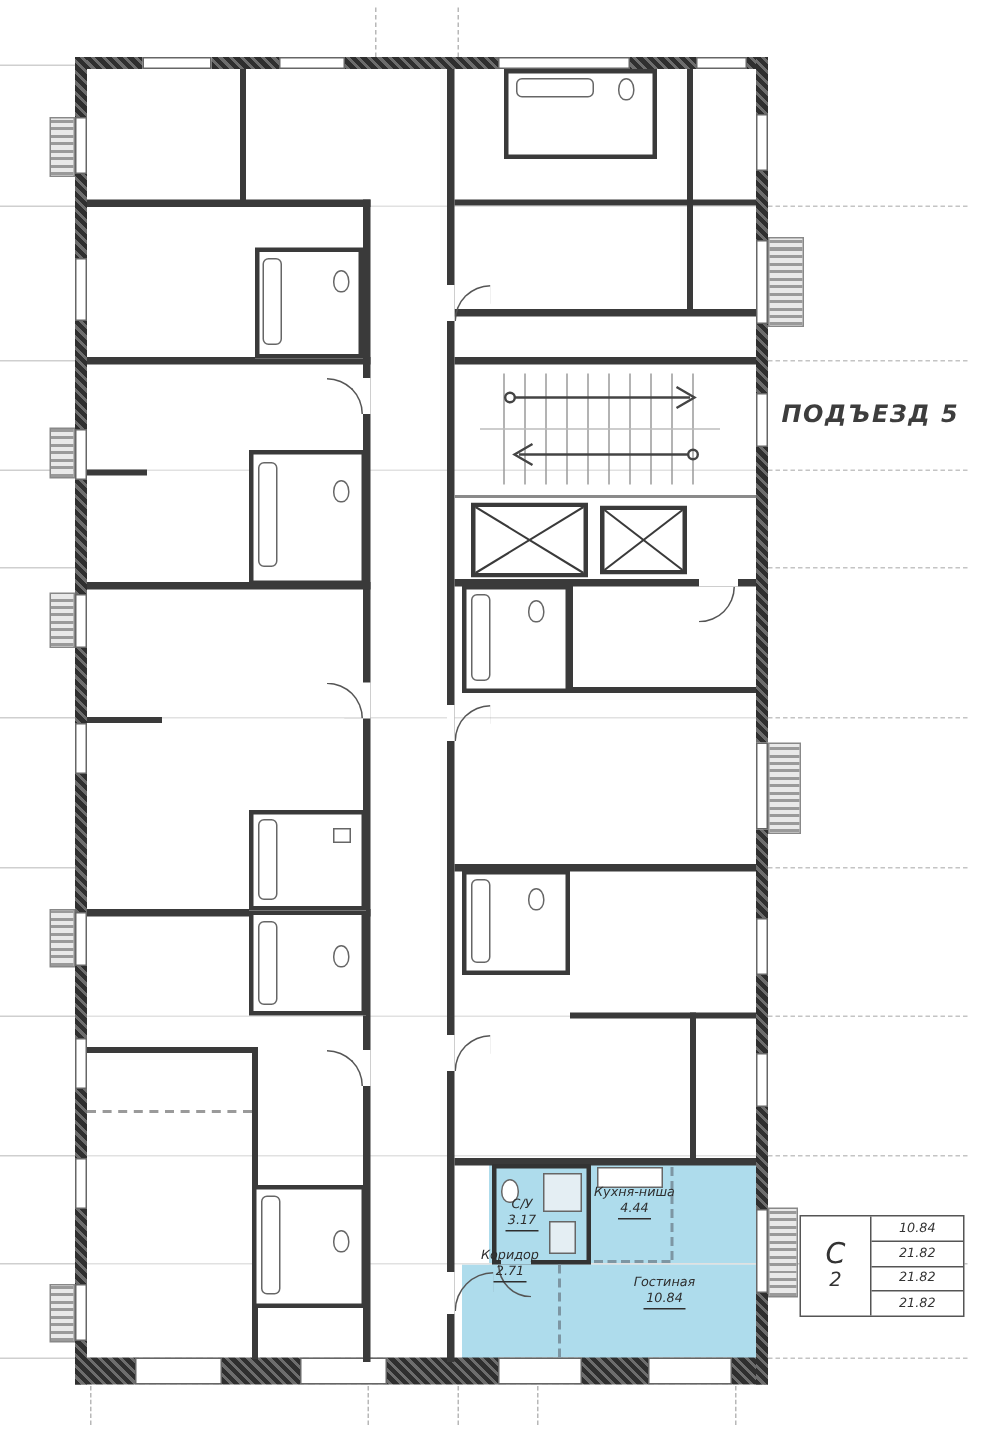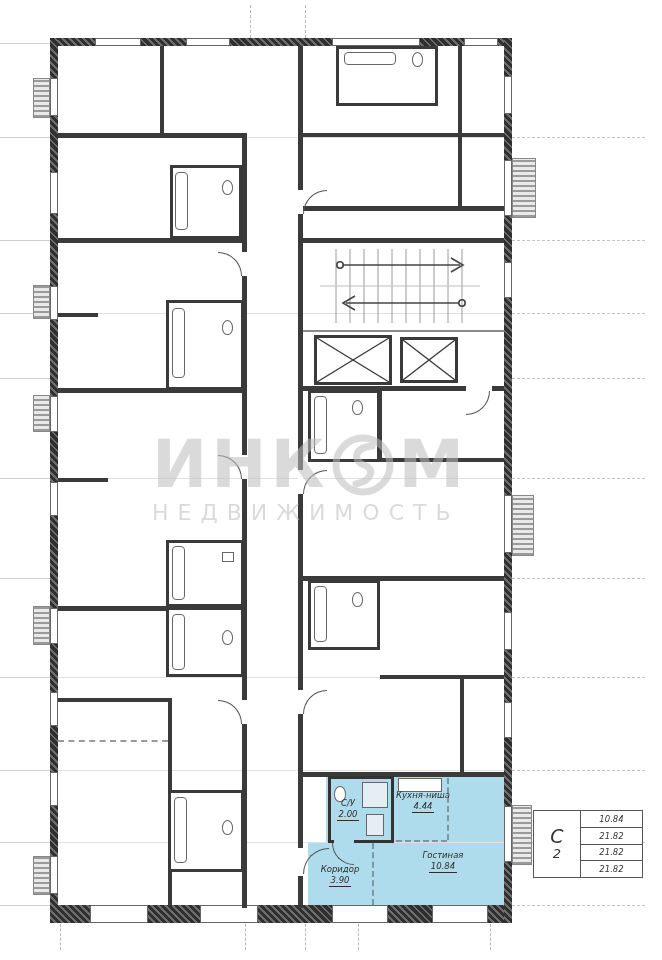--- a/index.html
+++ b/index.html
@@ -262,58 +262,46 @@
   <div class="abs dh" style="left:396px;top:840px;width:51px;z-index:4"></div>
   <div class="abs dv" style="left:372px;top:843px;height:62px;z-index:4"></div>
 
   <div class="abs fix" style="left:398px;top:778px;width:44px;height:14px;z-index:4"></div>
 
   <div class="abs gap" style="left:298px;top:848px;width:5px;height:28px;z-index:4"></div>
   <div class="abs door d-nw" style="left:303px;top:848px;width:26px;height:26px;z-index:4"></div>
 
   <div class="abs room-label" style="left:328px;top:798px;width:40px">
     <span>С/У</span><br>
-    <span class="area">2.00</span>
+    <span class="area">3.17</span>
   </div>
   <div class="abs room-label" style="left:392px;top:790px;width:62px">
     <span>Кухня-ниша</span><br>
     <span class="area">4.44</span>
   </div>
   <div class="abs room-label" style="left:408px;top:850px;width:70px">
     <span>Гостиная</span><br>
     <span class="area">10.84</span>
   </div>
-  <div class="abs room-label" style="left:312px;top:864px;width:56px">
+  <div class="abs room-label" style="left:312px;top:832px;width:56px">
     <span>Коридор</span><br>
-    <span class="area">3.90</span>
+    <span class="area">2.71</span>
   </div>
 
   <div class="abs section-note" style="left:521px;top:264px">
+    <div>ПОДЪЕЗД 5</div>
   </div>
 
   <div class="abs stamp" style="left:533px;top:810px;width:110px;height:68px">
     <div class="left">
       <span class="t">С</span>
       <span class="n">2</span>
     </div>
     <div class="rows">
       <div>10.84</div>
       <div>21.82</div>
       <div>21.82</div>
       <div>21.82</div>
     </div>
   </div>
 
-  <div class="abs wm" style="left:152px;top:432px">
-    <div class="wm-row">
-      <span>ИНК</span>
-      <span style="margin:0 4px">
-        <svg width="62" height="62" viewBox="0 0 62 62">
-          <circle cx="31" cy="31" r="27" fill="none" stroke="#bdbdbd" stroke-width="7"></circle>
-          <path d="M40,12 C20,14 22,28 32,31 C42,34 42,46 24,50" fill="none" stroke="#bdbdbd" stroke-width="7" stroke-linecap="round"></path>
-        </svg>
-      </span>
-      <span>М</span>
-    </div>
-    <div class="wm-sub">НЕДВИЖИМОСТЬ</div>
-  </div>
 
 </div>
 
 </body></html>

